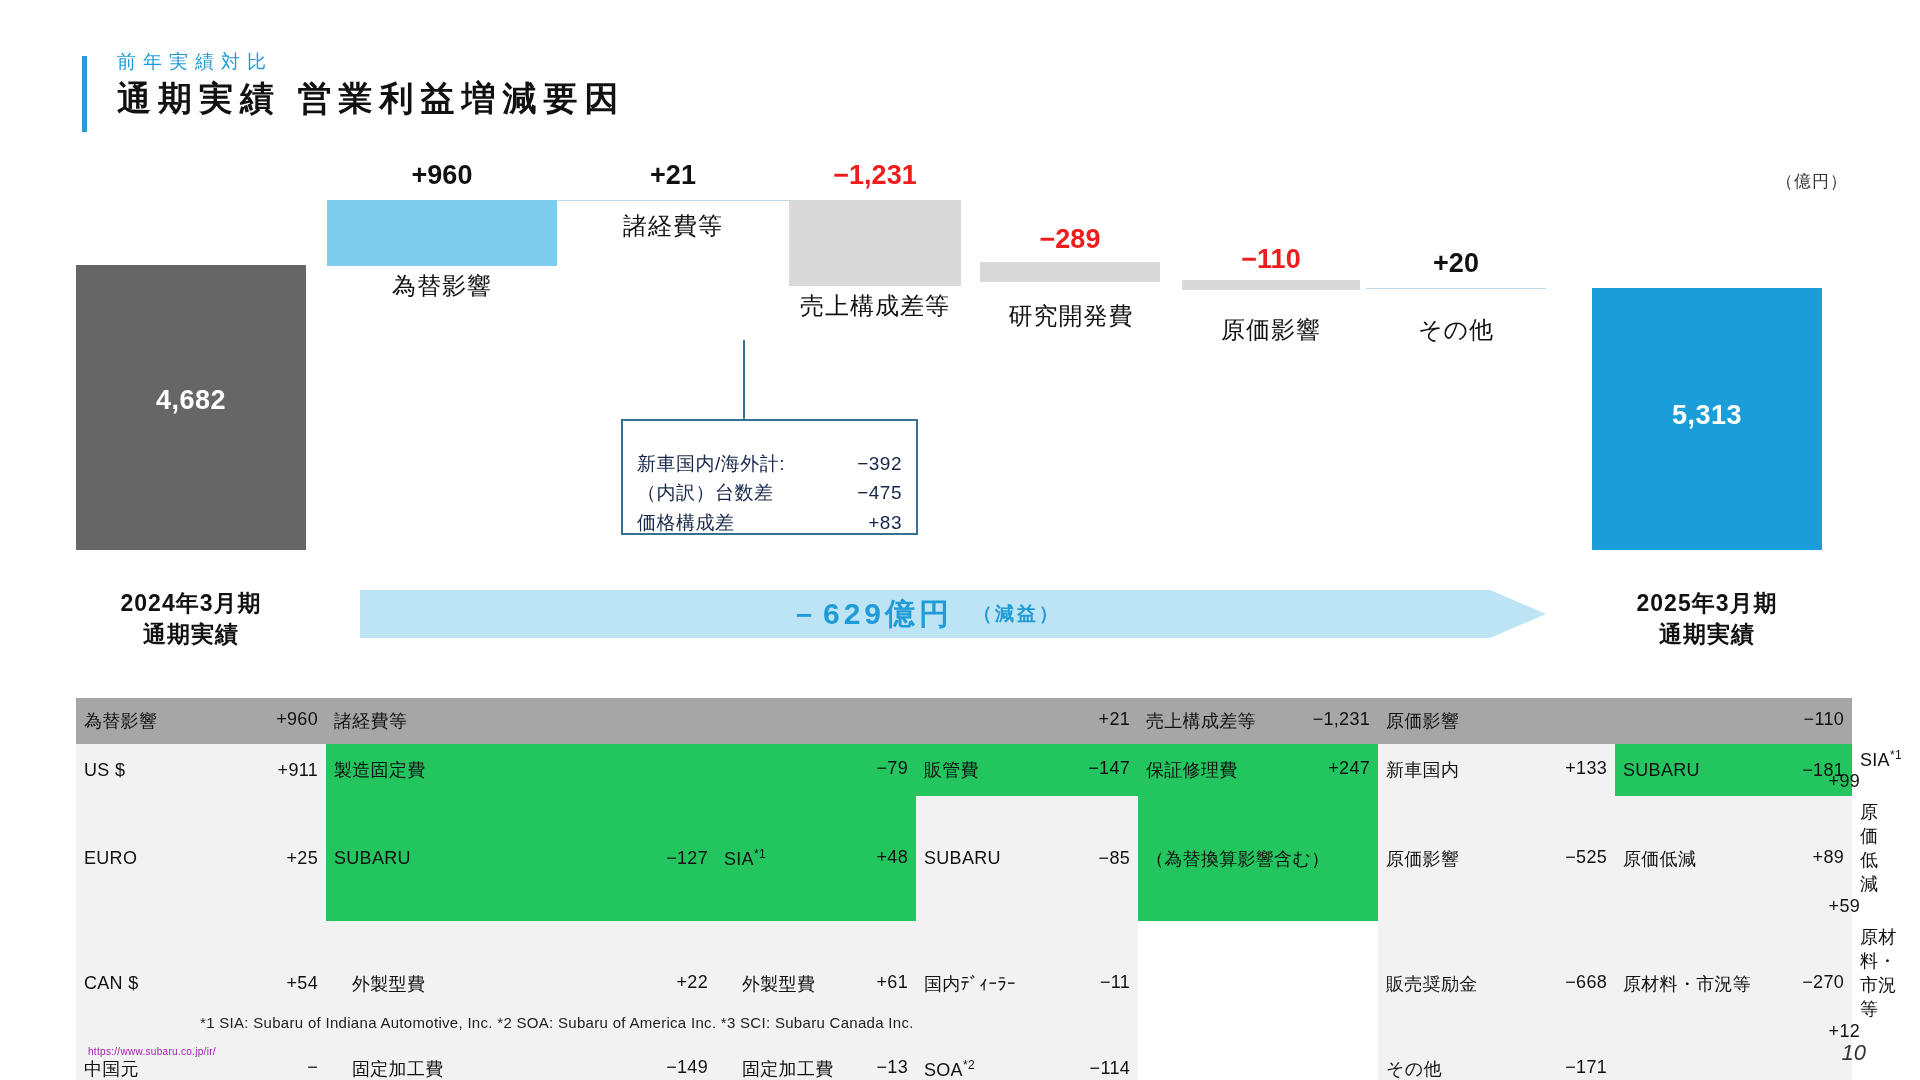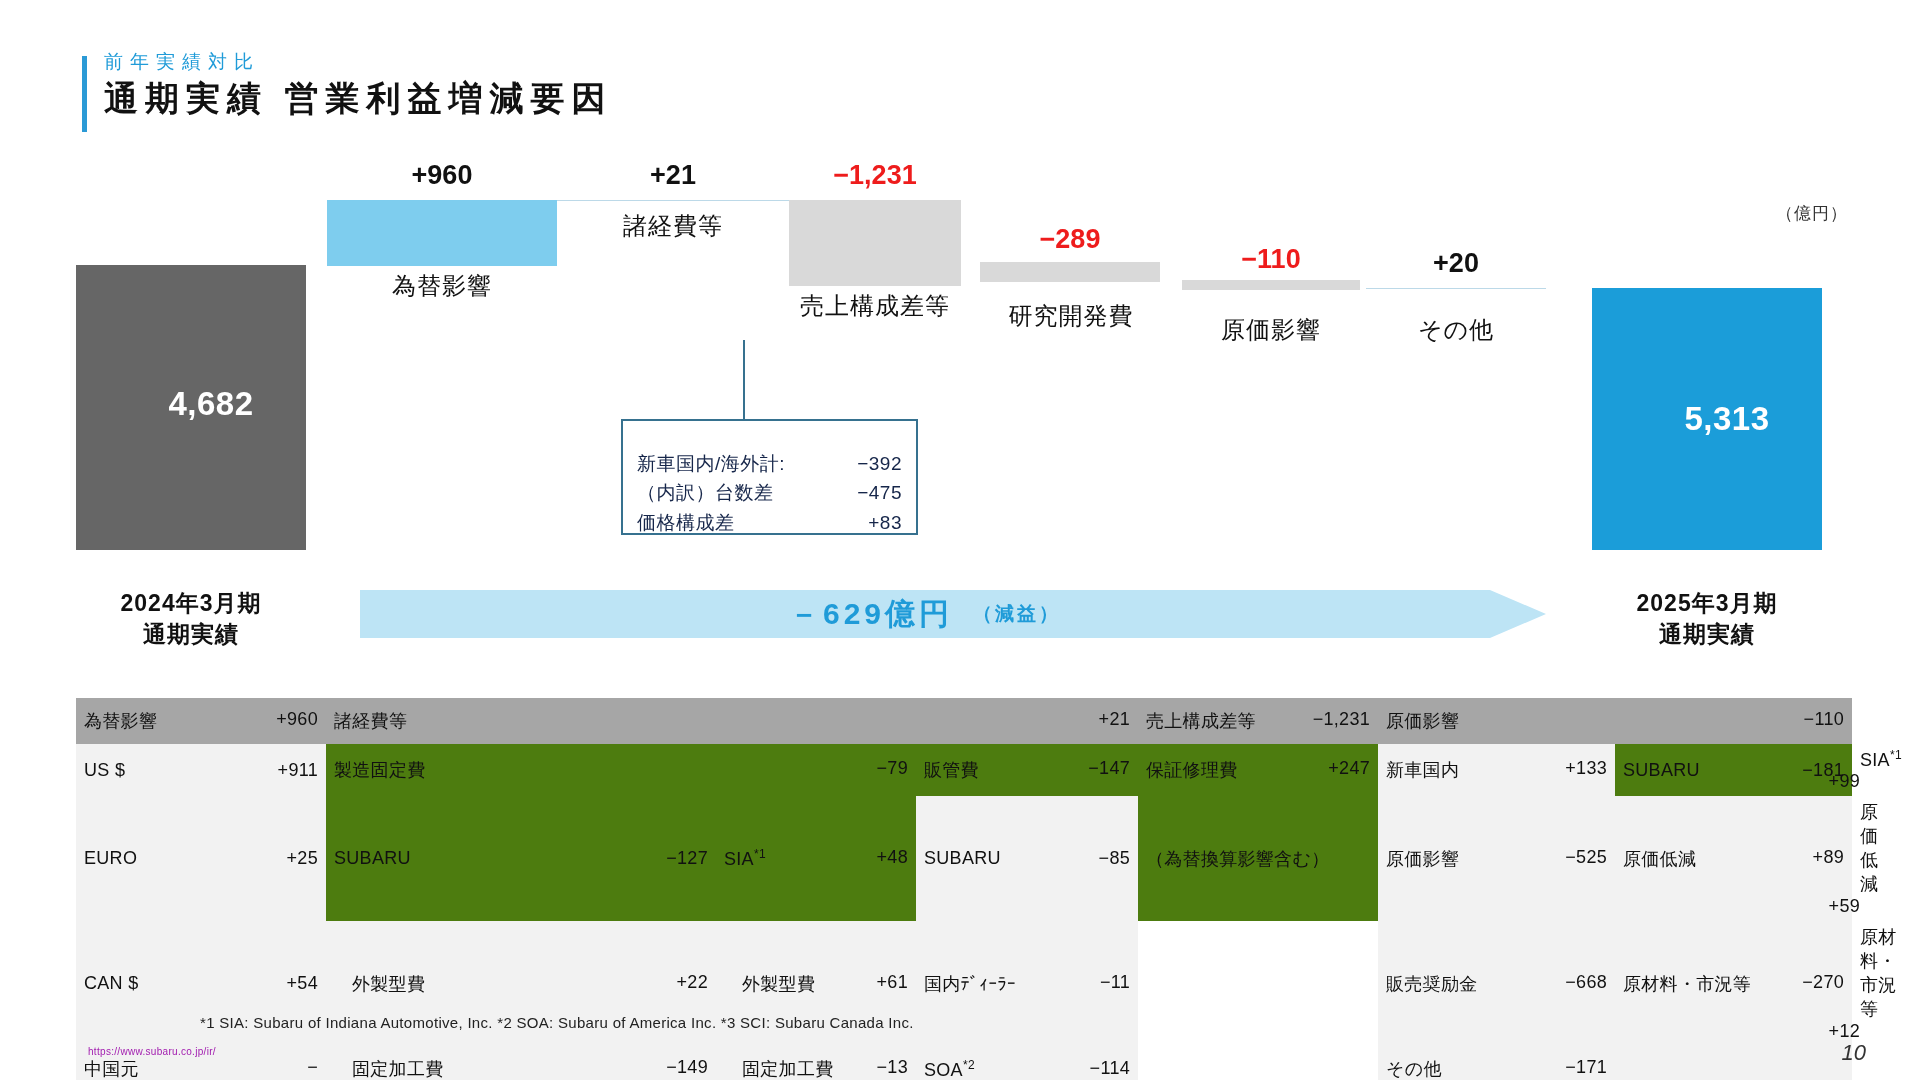--- a/index.html
+++ b/index.html
@@ -7,50 +7,50 @@
     width:1920px;height:1080px;
     background:#ffffff;
     font-family:"Liberation Sans","DejaVu Sans",sans-serif;
     color:#1a1a1a;
     overflow:hidden;
     position:relative;
   }
   .page{position:relative;width:1920px;height:1080px;}
 
   
-  .title-block{position:absolute;left:82px;top:52px;padding-left:22px;}
+  .title-block{position:absolute;left:82px;top:52px;padding-left:35px;}
   .title-bar{position:absolute;left:0;top:4px;width:5px;height:76px;background:#2b9ad6;}
   .subtitle{
     font-size:19px;color:#1f9bd8;letter-spacing:7px;
     font-family:"Liberation Sans","DejaVu Sans",sans-serif;
     line-height:1.1;margin:0 0 6px 0;font-weight:400;
   }
   .maintitle{
     font-size:34px;color:#111;letter-spacing:7px;font-weight:600;
     line-height:1.15;margin:0;
   }
-  .unit-note{position:absolute;right:72px;top:170px;font-size:17px;color:#333;letter-spacing:1px;margin-top:32px;}
+  .unit-note{position:absolute;right:72px;top:170px;font-size:17px;color:#333;letter-spacing:1px;}
 
   
   .chart{position:absolute;left:0;top:200px;width:1920px;height:400px;}
   .bar{position:absolute;}
   .bar-start{background:#666666;}
   .bar-end{background:#1b9dd9;}
   .bar-up{background:#7ecdee;}
   .bar-down{background:#d9d9d9;}
   .bar-value{
     position:absolute;text-align:center;font-size:27px;font-weight:bold;letter-spacing:0px;
   }
   .v-pos{color:#111;}
   .v-neg{color:#ee1c1c;}
   .bar-caption{
     position:absolute;text-align:center;font-size:24px;color:#111;letter-spacing:1px;
   }
   .inbar-label{
-    position:absolute;text-align:center;color:#ffffff;font-size:33px;font-weight:bold;letter-spacing:0.5px;padding-left:20px;
+    position:absolute;text-align:center;color:#ffffff;font-size:27px;font-weight:bold;letter-spacing:0.5px;
   }
   .connector{position:absolute;background:#bcd9e8;height:1px;}
 
   
   .callout{
     position:absolute;left:621px;top:419px;width:297px;height:116px;
     border:2px solid #36718f;background:#ffffff;box-sizing:border-box;
     padding:28px 14px 8px 14px;
   }
   .callout-line{display:flex;justify-content:space-between;
@@ -80,21 +80,21 @@
 
   
   .table-wrap{position:absolute;left:76px;top:698px;width:1776px;}
   table.detail{border-collapse:collapse;width:1776px;table-layout:fixed;}
   table.detail td{
     font-size:18px;color:#111;padding:4px 8px;height:38px;vertical-align:middle;
     border:0;letter-spacing:0.3px;
   }
   .hdr{background:#a6a6a6;color:#ffffff;font-size:19px;}
   .hdr .v{float:right;}
-  .shade{background:#4d7c0f;}
+  .shade{background:#22c55e;}
   .body-cell{background:#f2f2f2;}
   .white{background:#ffffff;}
   .lbl{display:inline-block;}
   .val{float:right;}
   .indent{padding-left:26px !important;}
   sup{font-size:12px;vertical-align:super;}
   .sep-l{border-left:3px solid #ffffff;}
 
   
   .footnote{

